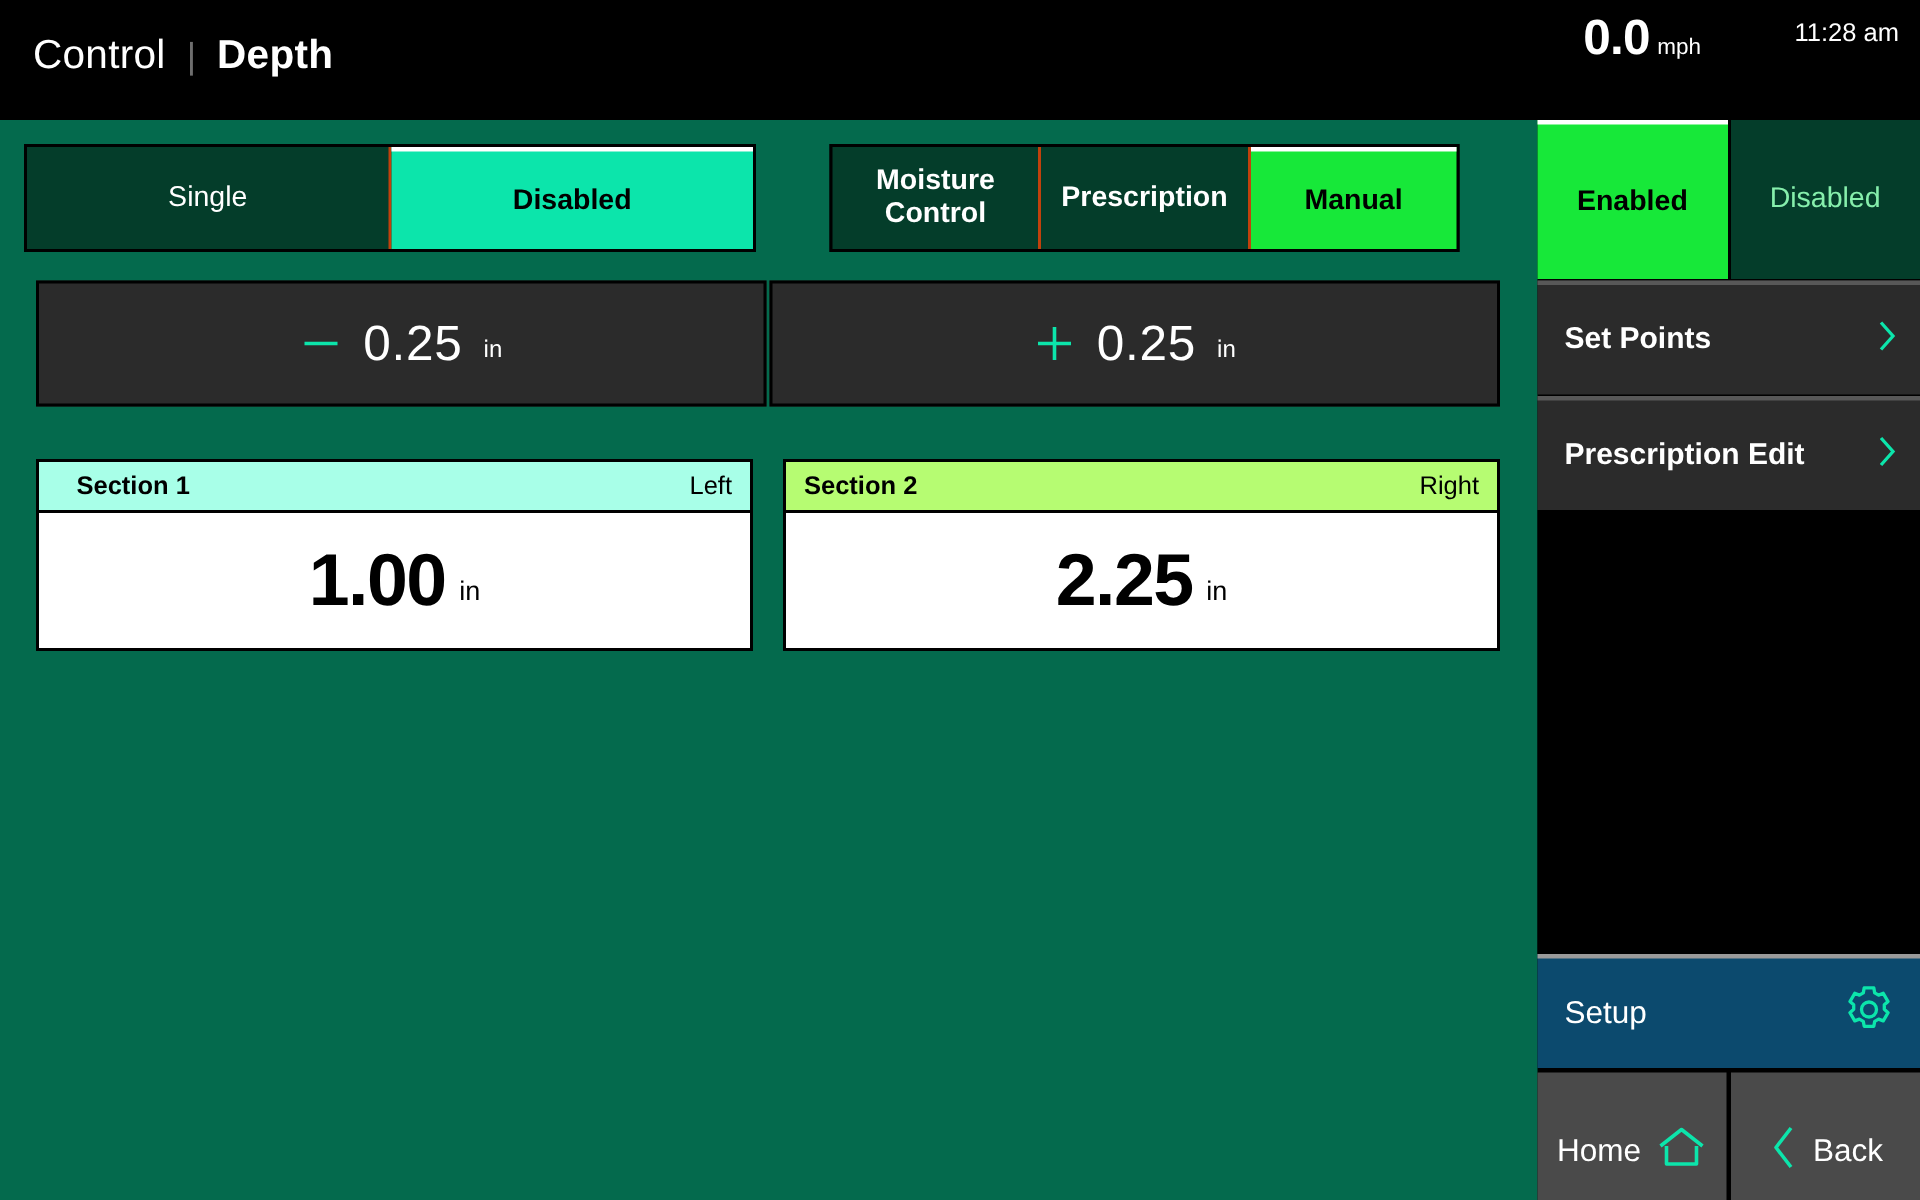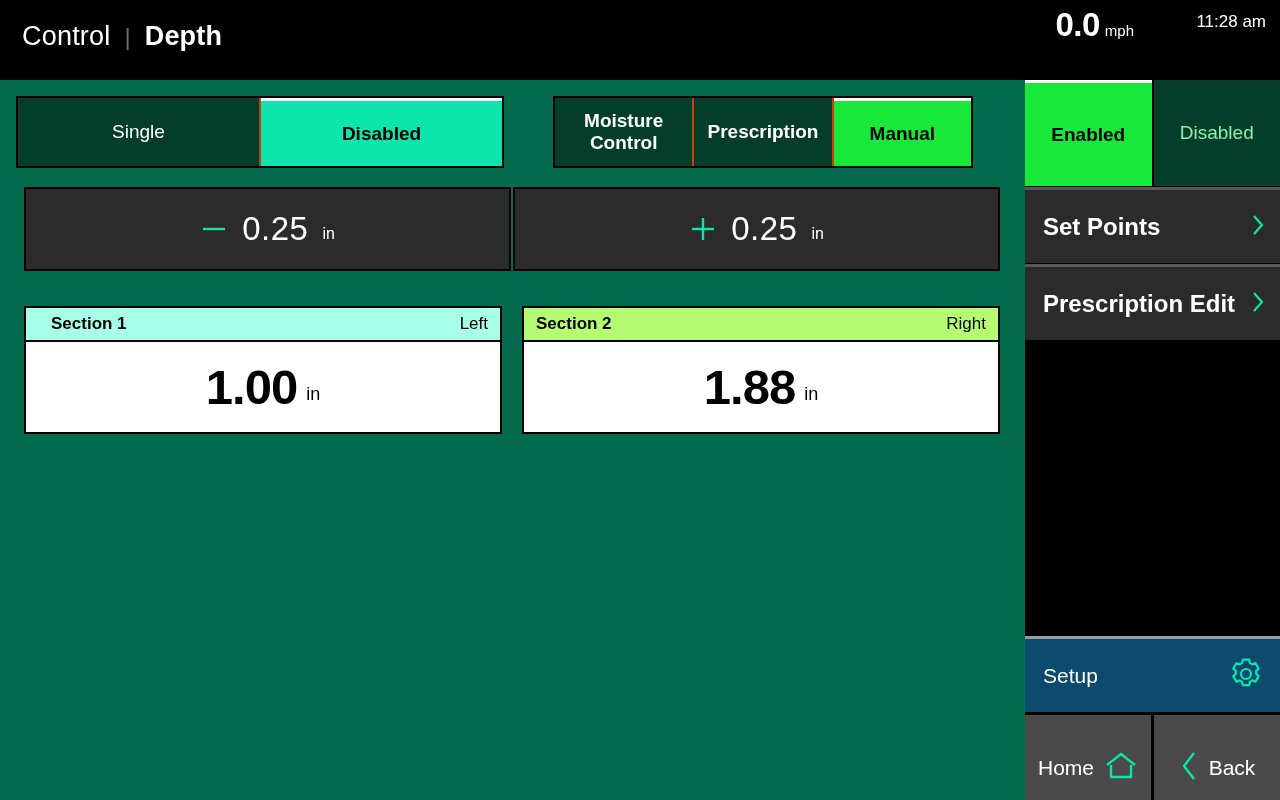--- a/index.html
+++ b/index.html
@@ -127,21 +127,21 @@
   .toggle.off { background: #043d2a; color: #86efac; font-weight: 400; margin-left: 2px; }
 
   .menu-item {
     position: relative;
     height: 76px; background: #2b2b2b;
     border-top: 3px solid #585858;
     display: flex; align-items: center; justify-content: space-between;
     padding: 0 14px 0 18px;
     margin-top: 1px;
   }
-  .menu-label { color: #ffffff; font-size: 24px; font-weight: 700; }
+  .menu-label { color: #ffffff; font-size: 20px; font-weight: 700; }
   .chev { color: #0ce5ab; }
 
   .filler { background: #000000; height: 296px; }
 
   .setup-btn {
     height: 76px; background: #0c4a6e;
     border-top: 3px solid #9a9a9a;
     display: flex; align-items: center; justify-content: space-between;
     padding: 0 16px 0 18px;
   }
@@ -234,21 +234,21 @@
           <span class="card-unit">in</span>
         </div>
       </div>
 
       <div class="card c2">
         <div class="card-head">
           <span class="card-title">Section 2</span>
           <span class="card-side">Right</span>
         </div>
         <div class="card-body">
-          <span class="card-val">1.88</span>
+          <span class="card-val">2.25</span>
           <span class="card-unit">in</span>
         </div>
       </div>
     </div>
   </div>
 
   <div class="sidebar">
 
     <div class="toggle-row">
       <div class="toggle on">

